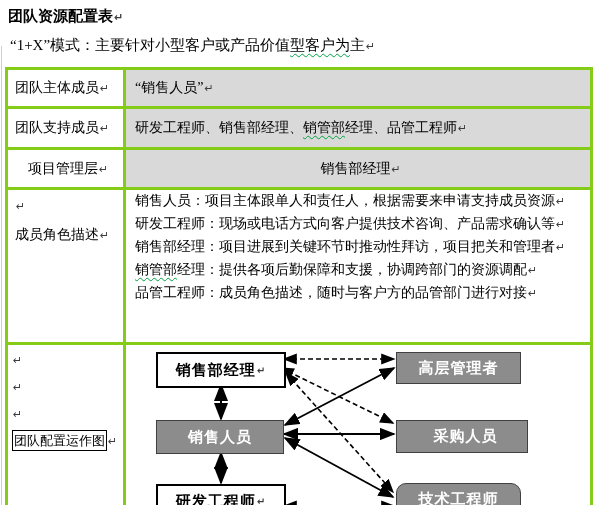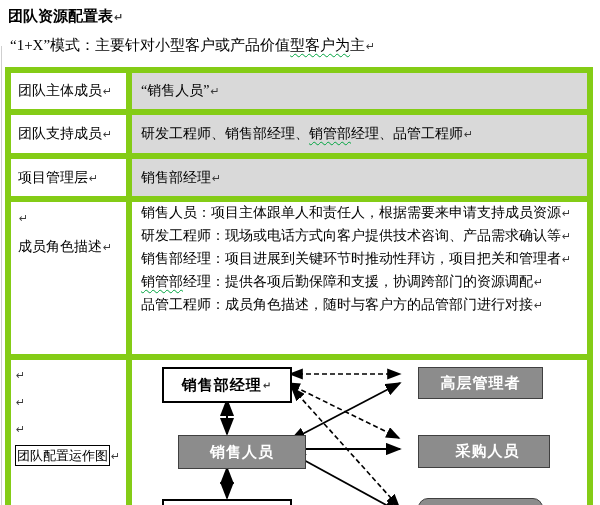--- a/index.html
+++ b/index.html
@@ -22,49 +22,49 @@
     text-decoration-color:#00a33e;
     text-decoration-thickness:1px;
     text-underline-offset:3px;
   }
   table.doc-table{
     border-collapse:collapse;table-layout:fixed;
     margin:11px 0 0 5px;width:588px;
     border:1px solid #000;border-top:2px solid #000;
   }
   .doc-table td{
-    border:6px solid #84cc16;font-size:14px;vertical-align:middle;
+    border:3px solid #84cc16;font-size:14px;vertical-align:middle;
     overflow:hidden;
   }
   td.c-label{width:106px;padding:0 2px 0 7px;}
   td.c-value{padding:0 4px 0 9px;}
   td.shaded{background:#d9d9d9;}
   tr.r1 td{height:36px;}
   tr.r2 td{height:38px;}
-  tr.r3 td{height:37px;}
+  tr.r3 td{height:37px;text-align:center;}
   tr.r4 td{height:150px;vertical-align:top;}
   tr.r5 td{height:178px;vertical-align:top;}
   .roles-cell div{line-height:22px;white-space:nowrap;}
   tr.r4 td.c-label{padding-top:2px;}
   tr.r4 .label-line{line-height:28px;}
   tr.r5 td.c-label{padding-top:2px;padding-left:4px;}
   tr.r5 .label-line{line-height:26px;}
   .frame-label{
     display:inline-block;border:1px solid #000;
     padding:0 1px;font-size:13px;white-space:nowrap;line-height:19px;
   }
   .diagram-cell{padding:0 !important;}
   .diagram{position:relative;width:480px;height:178px;}
   .diagram svg{position:absolute;left:0;top:0;}
   .dbox{
     position:absolute;display:flex;align-items:center;justify-content:center;
     font-weight:bold;font-size:15px;letter-spacing:1px;white-space:nowrap;
   }
   .dbox.white{background:#fff;border:2px solid #000;color:#000;}
-  .dbox.gray{background:#8c8c8c;border:1px solid #404040;color:#fff;margin-left:16px;}
+  .dbox.gray{background:#8c8c8c;border:1px solid #404040;color:#fff;}
   .dbox .pilcrow{font-size:10px;}
   .diag-pilcrow{position:absolute;left:404px;top:162px;}
   .b-sales-manager{left:30px;top:7px;width:126px;height:32px;}
   .b-top-manager{left:270px;top:7px;width:123px;height:30px;}
   .b-sales-person{left:30px;top:75px;width:126px;height:32px;}
   .b-purchaser{left:270px;top:75px;width:123px;height:31px;padding-left:7px;}
   .b-rd-engineer{left:30px;top:139px;width:126px;height:31px;}
   .b-tech-engineer{left:270px;top:138px;width:123px;height:30px;border-radius:10px;}
 </style>
 </head>

